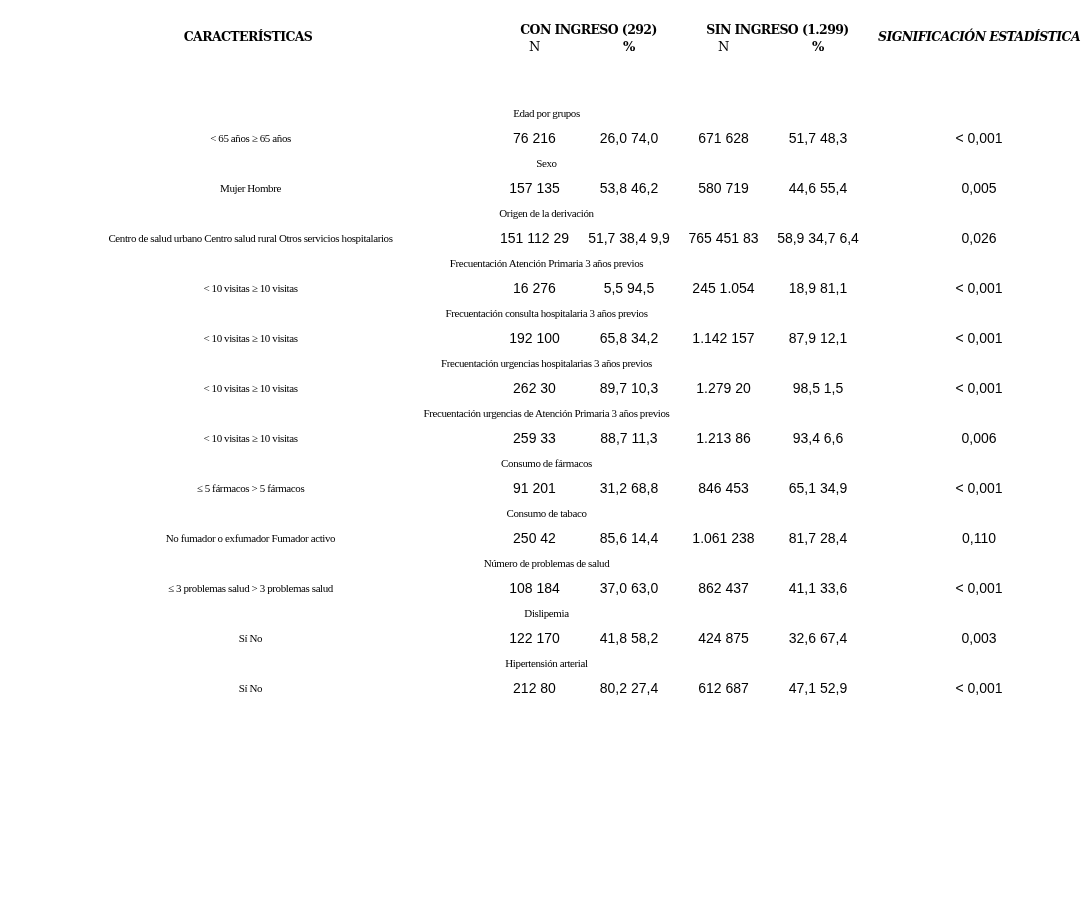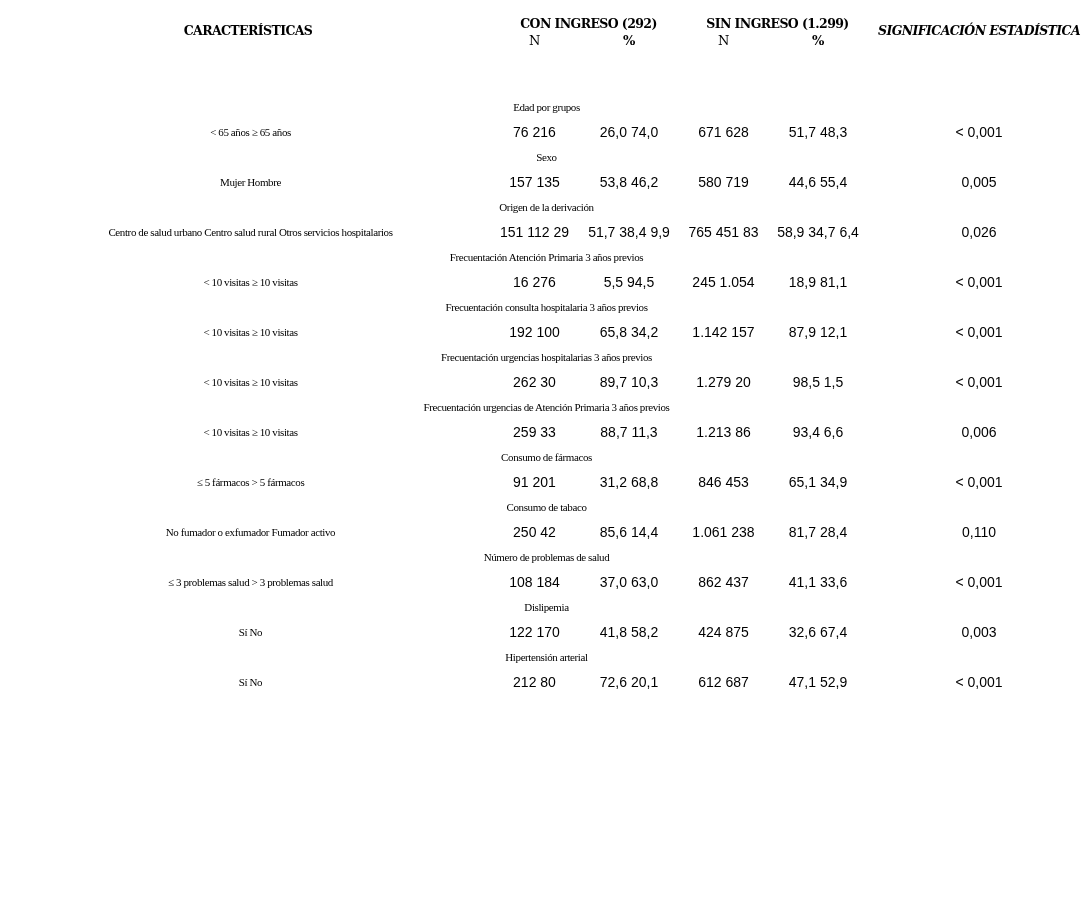--- a/index.html
+++ b/index.html
@@ -10,21 +10,21 @@
       height: 904px;
       overflow: hidden;
     }
     body {
       position: relative;
       color: #000000;
     }
     table.data-table {
       position: absolute;
       left: 2px;
-      top: 2px;
+      top: 8px;
       border-collapse: separate;
       border-spacing: 0;
       table-layout: fixed;
     }
     th, td {
       padding: 0;
       white-space: nowrap;
       vertical-align: middle;
     }
     th {
@@ -216,19 +216,19 @@
         <td class="num">424 875</td>
         <td class="num">32,6 67,4</td>
         <td class="num">0,003</td>
       </tr>
       <tr>
         <td class="label" colspan="6">Hipertensión arterial</td>
       </tr>
       <tr>
         <td class="label">Sí No</td>
         <td class="num">212 80</td>
-        <td class="num">72,6 20,1</td>
+        <td class="num">80,2 27,4</td>
         <td class="num">612 687</td>
         <td class="num">47,1 52,9</td>
         <td class="num">&lt; 0,001</td>
       </tr>
     </tbody>
 </table>
 
 </body></html>

